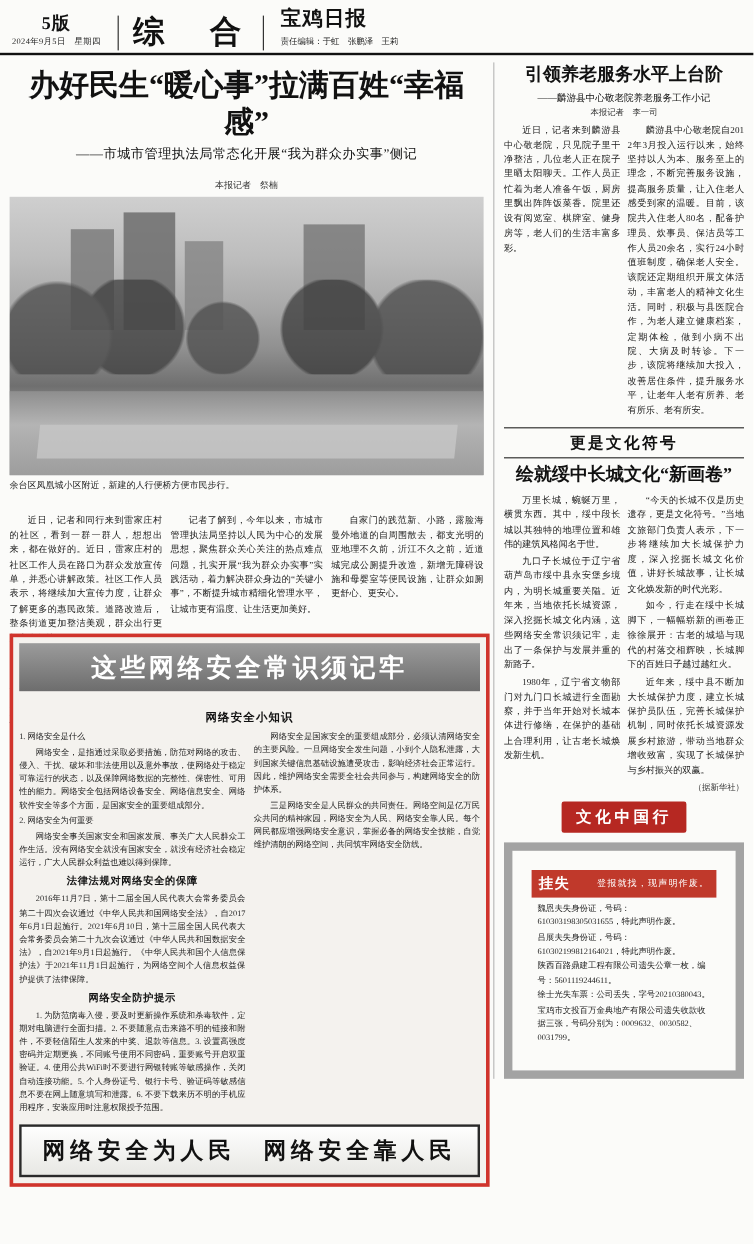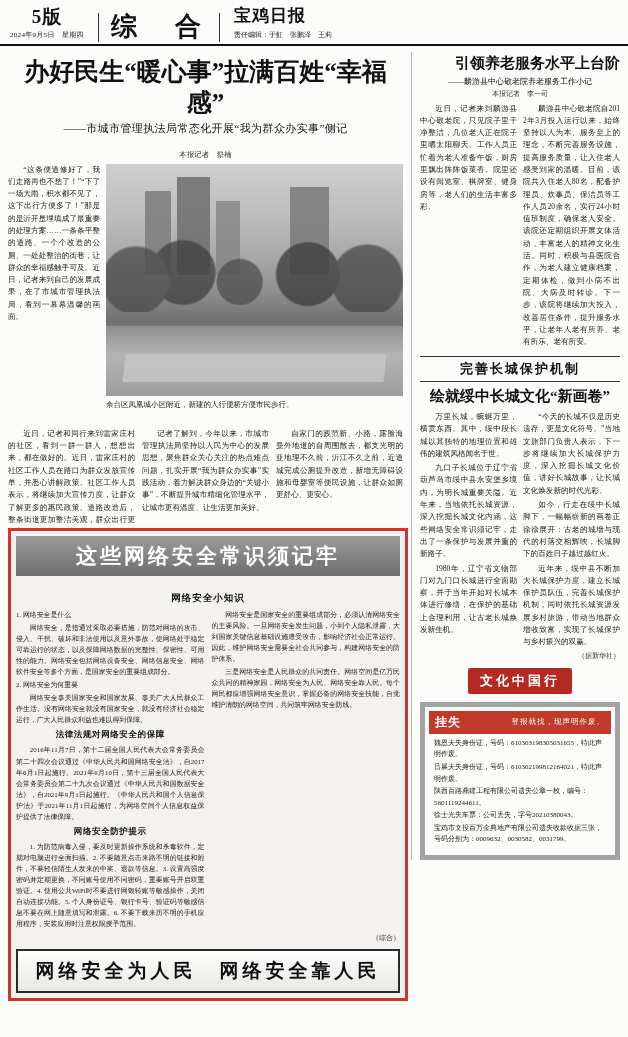--- a/index.html
+++ b/index.html
@@ -32,21 +32,21 @@
     border-bottom: 2px solid #111;
     height: 46px;
     box-sizing: border-box;
   }
   .mh-left {
     flex: 0 0 auto;
     text-align: left;
     padding-bottom: 2px;
   }
   .mh-pagenum {
-    font-size: 19px;
+    font-size: 15px;
     font-weight: bold;
     letter-spacing: 1px;
     line-height: 1.1;
     text-align: center;
   }
   .mh-date {
     font-size: 7px;
     color: #222;
     margin-top: 2px;
     letter-spacing: 0.3px;
@@ -210,21 +210,21 @@
   .cols4 {
     display: flex;
     gap: 7px;
   }
   .cols4 > div { flex: 1 1 0; min-width: 0; }
 
   
   .headline2 {
     font-size: 15px;
     font-weight: bold;
-    text-align: right;
+    text-align: center;
     line-height: 1.3;
     margin: 2px 0 2px 0;
   }
   .subhead2 {
     font-size: 8px;
     text-align: center;
     margin-bottom: 2px;
   }
   .byline2 {
     font-size: 7px;
@@ -274,22 +274,22 @@
     font-size: 13px;
     font-weight: bold;
     letter-spacing: 3px;
     padding: 4px 12px;
     border-radius: 2px;
   }
 
   
   .classified {
     margin-top: 8px;
-    border: 5px solid #a3a3a3;
-    padding: 4px;
+    border: 7px solid #a3a3a3;
+    padding: 16px;
   }
   .cls-head {
     background: #c0392b;
     color: #fff;
     font-size: 11px;
     font-weight: bold;
     letter-spacing: 1px;
     padding: 3px 6px;
     display: flex;
     justify-content: space-between;
@@ -392,23 +392,20 @@
 
   <div class="content">
 
     <div class="col-left">
 
       <div class="headline1">办好民生“暖心事”拉满百姓“幸福感”</div>
       <div class="subhead1">——市城市管理执法局常态化开展“我为群众办实事”侧记</div>
       <div class="byline">本报记者　祭楠</div>
 
       <div class="art1">
-        <div class="art1-col bodytext">
-          <p>“这条便道修好了，我们走路再也不愁了！”“下了一场大雨，积水都不见了，这下出行方便多了！”那是的是沂开垦埋填成了最重要的处理方案……一条条平整的道路、一个个改造的公厕、一处处整治的街巷，让群众的幸福感触手可及。近日，记者来到自己的发展成果，在了市城市管理执法局，看到一幕幕温馨的画面。</p>
-        </div>
         <div class="art1-photo-wrap">
           <div class="photo">
             <div class="bld1"></div>
             <div class="bld2"></div>
             <div class="bld3"></div>
             <div class="bld4"></div>
             <div class="trees"></div>
             <div class="ground"></div>
             <div class="path"></div>
           </div>
@@ -450,21 +447,21 @@
 
       <div class="cols2 bodytext">
         <div>
           <p>近日，记者来到麟游县中心敬老院，只见院子里干净整洁，几位老人正在院子里晒太阳聊天。工作人员正忙着为老人准备午饭，厨房里飘出阵阵饭菜香。院里还设有阅览室、棋牌室、健身房等，老人们的生活丰富多彩。</p>
         </div>
         <div>
           <p>麟游县中心敬老院自2012年3月投入运行以来，始终坚持以人为本、服务至上的理念，不断完善服务设施，提高服务质量，让入住老人感受到家的温暖。目前，该院共入住老人80名，配备护理员、炊事员、保洁员等工作人员20余名，实行24小时值班制度，确保老人安全。该院还定期组织开展文体活动，丰富老人的精神文化生活。同时，积极与县医院合作，为老人建立健康档案，定期体检，做到小病不出院、大病及时转诊。下一步，该院将继续加大投入，改善居住条件，提升服务水平，让老年人老有所养、老有所乐、老有所安。</p>
         </div>
       </div>
 
-      <div class="sectionbar">完善长城保护机制</div>
+      <div class="sectionbar">更是文化符号</div>
 
       <div class="headline3">绘就绥中长城文化“新画卷”</div>
 
       <div class="cols2 bodytext">
         <div>
           <p>万里长城，蜿蜒万里，横贯东西。其中，绥中段长城以其独特的地理位置和雄伟的建筑风格闻名于世。</p>
           <p>九口子长城位于辽宁省葫芦岛市绥中县永安堡乡境内，为明长城重要关隘。近年来，当地依托长城资源，深入挖掘长城文化内涵，这些网络安全常识须记牢，走出了一条保护与发展并重的新路子。</p>
           <p>1980年，辽宁省文物部门对九门口长城进行全面勘察，并于当年开始对长城本体进行修缮，在保护的基础上合理利用，让古老长城焕发新生机。</p>
         </div>
         <div>
@@ -520,18 +517,17 @@
       </div>
 
       <div>
         <div class="feat-body">
           <p>网络安全是国家安全的重要组成部分，必须认清网络安全的主要风险。一旦网络安全发生问题，小到个人隐私泄露，大到国家关键信息基础设施遭受攻击，影响经济社会正常运行。因此，维护网络安全需要全社会共同参与，构建网络安全的防护体系。</p>
           <p>三是网络安全是人民群众的共同责任。网络空间是亿万民众共同的精神家园，网络安全为人民、网络安全靠人民。每个网民都应增强网络安全意识，掌握必备的网络安全技能，自觉维护清朗的网络空间，共同筑牢网络安全防线。</p>
         </div>
       </div>
     </div>
 
-    <div class="sig">（综合）</div>
 
     <div class="feat-footer">网络安全为人民　网络安全靠人民</div>
   </div>
 
 </div>
 
 </body></html>

